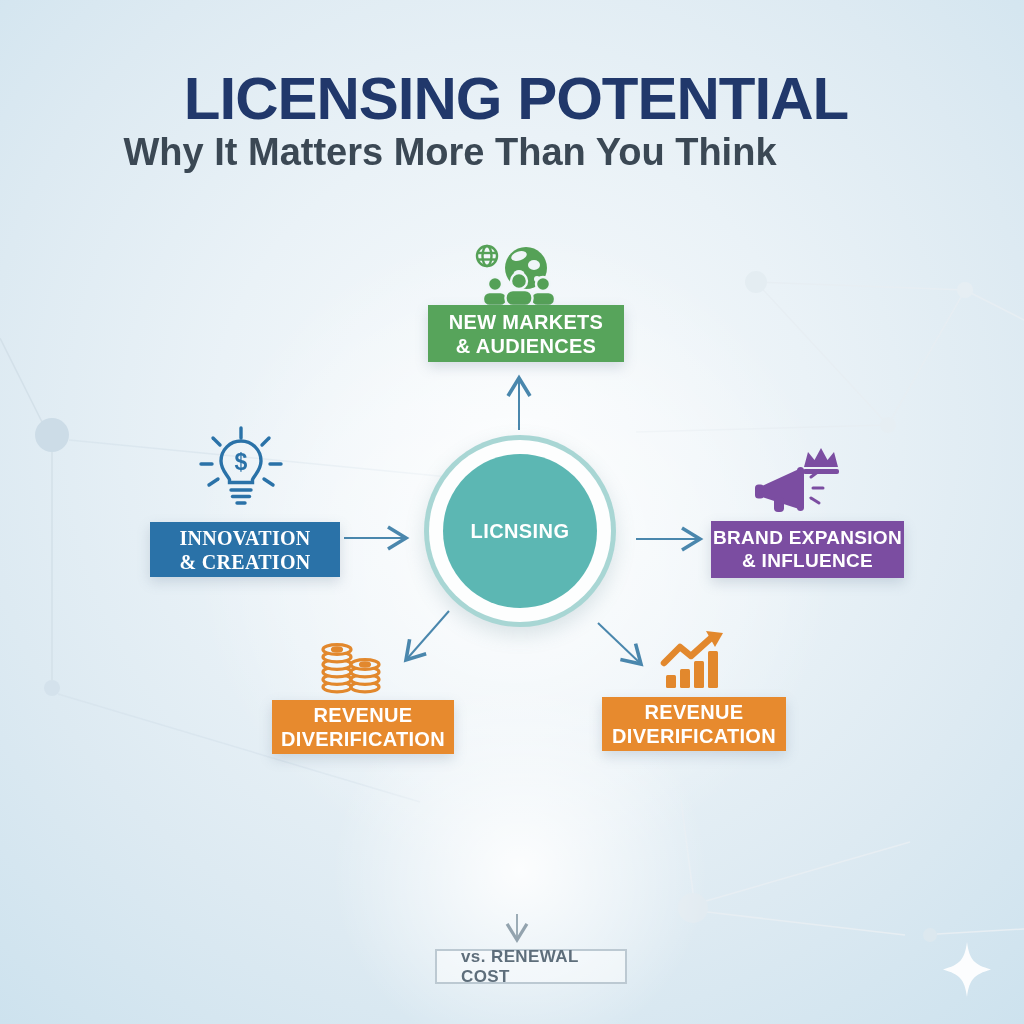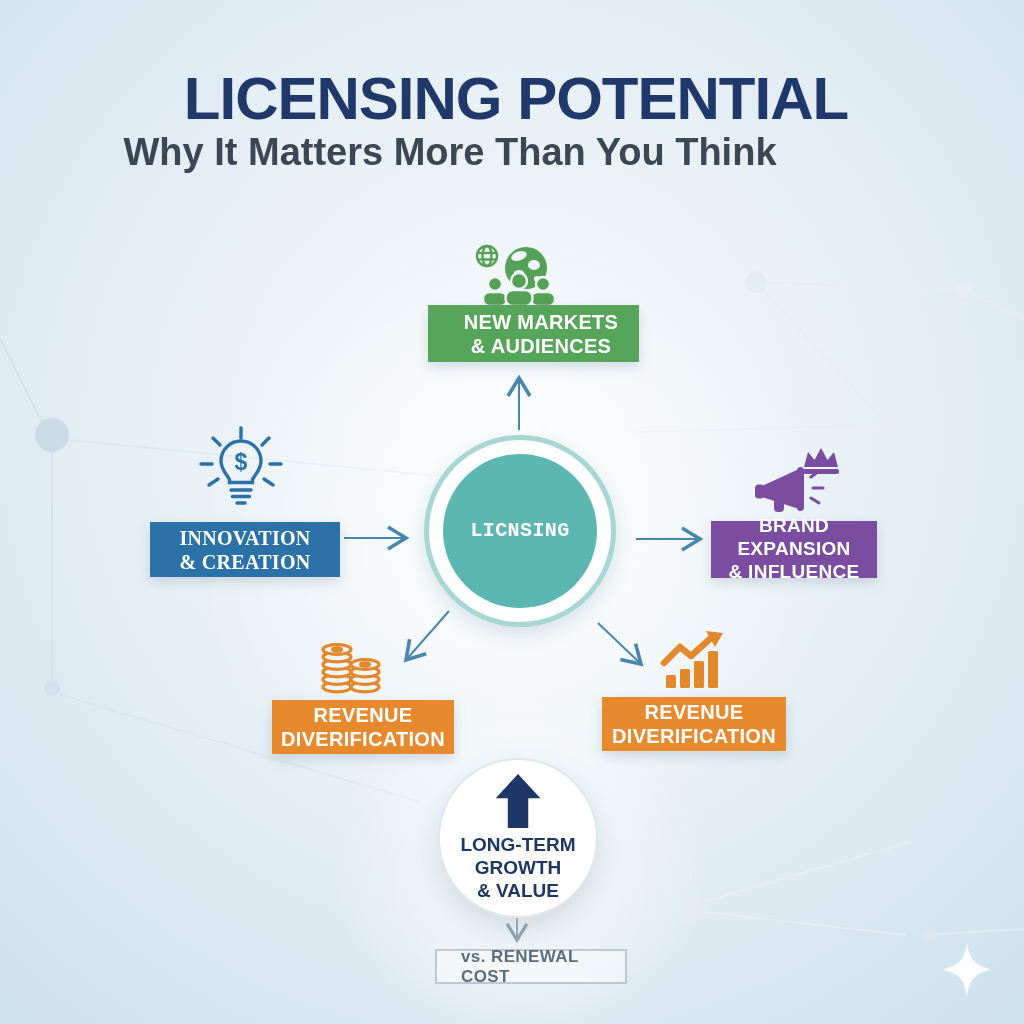--- a/index.html
+++ b/index.html
@@ -13,27 +13,27 @@
     background:radial-gradient(circle,rgba(255,255,255,.9) 0%,rgba(255,255,255,0) 70%);}
   svg{position:absolute;display:block;}
   .title{position:absolute;top:60px;left:0;width:1024px;text-align:center;
     font-size:60px;font-weight:bold;letter-spacing:-1px;color:#21386b;margin:4px;}
   .subtitle{position:absolute;top:131px;left:0;width:900px;text-align:center;
     font-size:38px;font-weight:bold;color:#3b4854;margin:0;}
   .branch-box{position:absolute;display:flex;flex-direction:column;align-items:center;
     justify-content:center;color:#fff;font-weight:bold;text-align:center;
     font-size:20px;line-height:1.2;letter-spacing:.3px;
     box-shadow:0 5px 12px rgba(90,115,140,.22);}
-  .box-green{left:428px;top:305px;width:196px;height:57px;background:#57a45b;padding-left:15px;}
+  .box-green{left:428px;top:305px;width:196px;height:57px;background:#57a45b;}
   .box-blue{left:150px;top:522px;width:190px;height:55px;background:#2a72a8;font-family:Liberation Serif, serif;}
-  .box-purple{left:711px;top:521px;width:166px;height:57px;background:#7b4da1;font-size:19px;}
+  .box-purple{left:711px;top:521px;width:193px;height:57px;background:#7b4da1;font-size:19px;}
   .box-orange-left{left:272px;top:700px;width:182px;height:54px;background:#e78a2e;}
   .box-orange-right{left:602px;top:697px;width:184px;height:54px;background:#e78a2e;}
   .hub{position:absolute;left:424px;top:435px;width:192px;height:192px;border-radius:50%;
-    background:#a8d6d4;box-shadow:0 8px 20px rgba(90,130,140,.2);font-family:Liberation Mono, monospace;}
+    background:#a8d6d4;box-shadow:0 8px 20px rgba(90,130,140,.2);}
   .hub-white{position:absolute;left:5px;top:5px;right:5px;bottom:5px;border-radius:50%;background:#fdfefe;}
   .hub-inner{position:absolute;left:14px;top:14px;right:14px;bottom:14px;border-radius:50%;
     background:#5cb7b3;display:flex;flex-direction:column;align-items:center;justify-content:center;
     color:#fff;font-weight:bold;font-size:20px;line-height:1.3;letter-spacing:.4px;text-align:center;}
   .outcome{position:absolute;left:438px;top:758px;width:156px;height:156px;border-radius:50%;
     background:#ffffff;border:2px solid #e1e8ed;box-shadow:0 12px 28px rgba(120,145,165,.28);
     display:flex;flex-direction:column;align-items:center;justify-content:center;
     color:#1f3766;font-weight:bold;font-size:19px;line-height:1.22;text-align:center;}
   .outcome svg{position:static;margin-bottom:5px;}
   .vs-box{position:absolute;left:435px;top:949px;width:164px;height:31px;
@@ -210,26 +210,18 @@
       <polygon points="46,1 63,3 55,17"></polygon>
     </g>
     <polyline points="4,33 20,17 31,26 51,8" fill="none" stroke="#e2882d" stroke-width="6.5" stroke-linecap="round" stroke-linejoin="round"></polyline>
   </svg>
 
   <div class="branch-box box-orange-right">
     <span>REVENUE</span>
     <span>DIVERIFICATION</span>
   </div>
 
-  <div class="outcome">
-    <svg width="48" height="54" viewBox="0 0 50 58">
-      <polygon points="25,0 49,26 36,26 36,58 14,58 14,26 1,26" fill="#1f3766"></polygon>
-    </svg>
-    <span>LONG-TERM</span>
-    <span>GROWTH</span>
-    <span>&amp; VALUE</span>
-  </div>
 
   <div class="vs-box">
     <span>vs. RENEWAL COST</span>
   </div>
 
 </div>
 
 </body></html>

